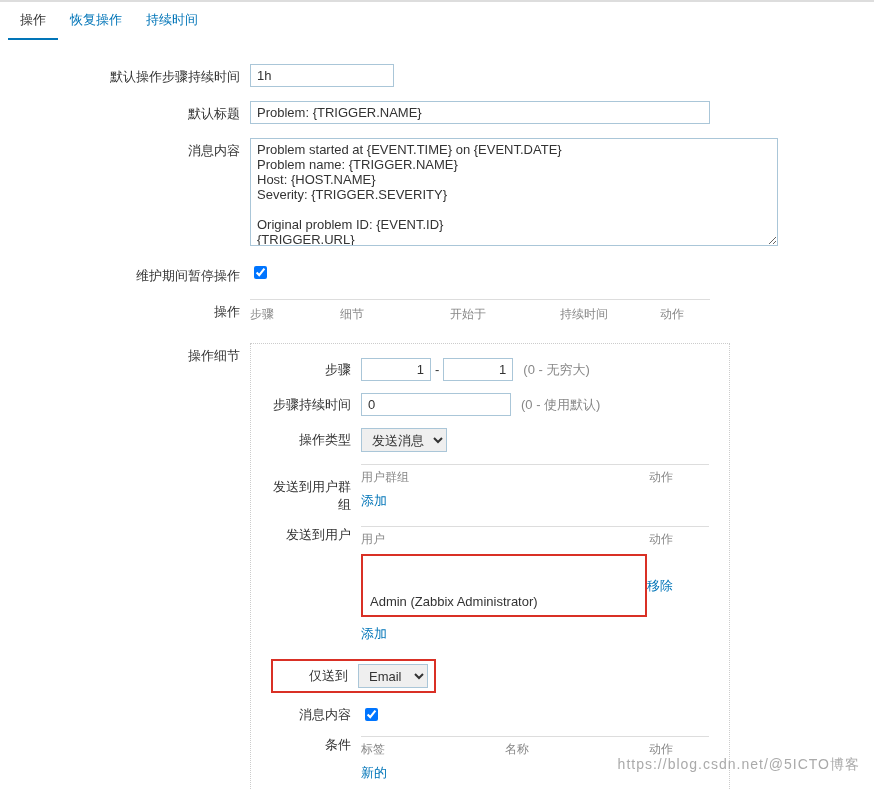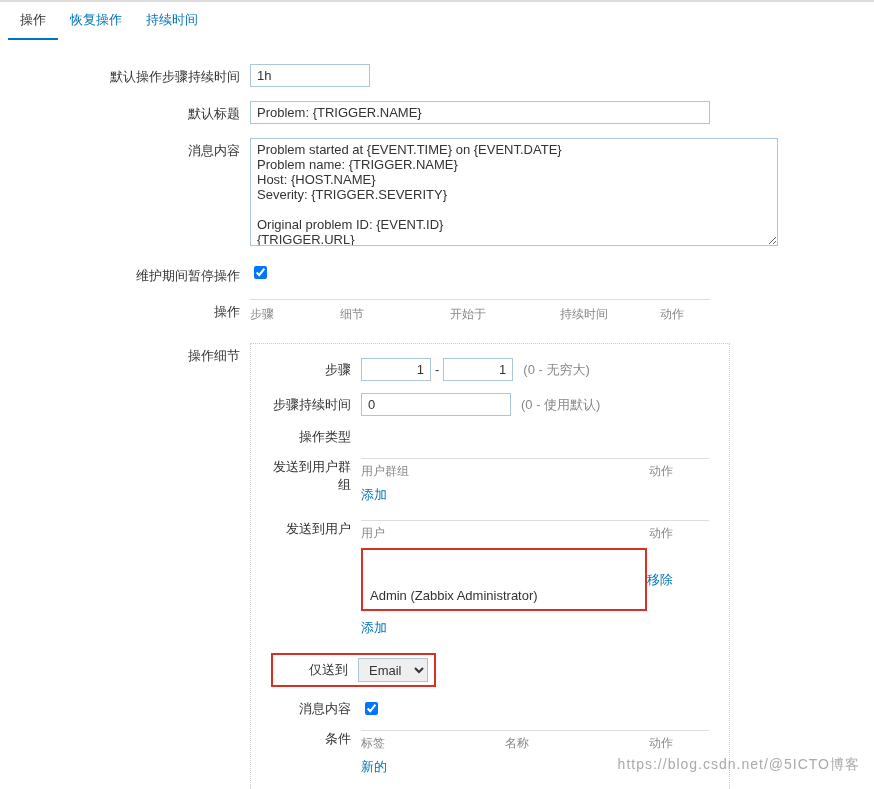--- a/index.html
+++ b/index.html
@@ -18,21 +18,21 @@
   .row { display: flex; margin-bottom: 14px; align-items: flex-start; }
   .lbl { width: 230px; text-align: right; padding-right: 10px; padding-top: 4px; color: #333; flex-shrink: 0; }
   .ctl { flex: 1; }
   input[type=text], textarea, select {
     border: 1px solid #aac6d8;
     font-family: inherit;
     font-size: 13px;
     padding: 3px 6px;
     color: #333;
   }
-  input[type=text].w120 { width: 120px; }
+  input[type=text].w120 { width: 144px; }
   input[type=text].w470 { width: 460px; }
   textarea { width: 528px; height: 108px; resize: both; white-space: pre-wrap; }
   .checkbox { margin-top: 3px; }
   .ops-table { width: 460px; border-top: 1px solid #ddd; }
   .ops-head { display: flex; padding: 6px 0; color: #888; font-size: 12px; }
   .col-step { width: 90px; }
   .col-detail { width: 110px; }
   .col-start { width: 110px; }
   .col-dur { width: 100px; }
   .col-act { flex: 1; }
@@ -134,23 +134,28 @@
           <div class="drow">
             <div class="dlbl">步骤持续时间</div>
             <div class="dctl">
               <input type="text" style="width: 150px;" value="0">
               <span class="hint">(0 - 使用默认)</span>
             </div>
           </div>
 
           <div class="drow">
             <div class="dlbl">操作类型</div>
-          </div>
-
-          <div class="drow" style="align-items:flex-start">
+            <div class="dctl">
+              <select>
+                <option>发送消息</option>
+              </select>
+            </div>
+          </div>
+
+          <div class="drow" style="align-items:flex-end">
             <div class="dlbl">发送到用户群组</div>
             <div class="dctl" style="display:block">
               <div class="subtable">
                 <div class="subhead">
                   <div class="c1">用户群组</div>
                   <div class="c2">动作</div>
                 </div>
                 <div class="subrow">
                   <span class="link">添加</span>
                 </div>

